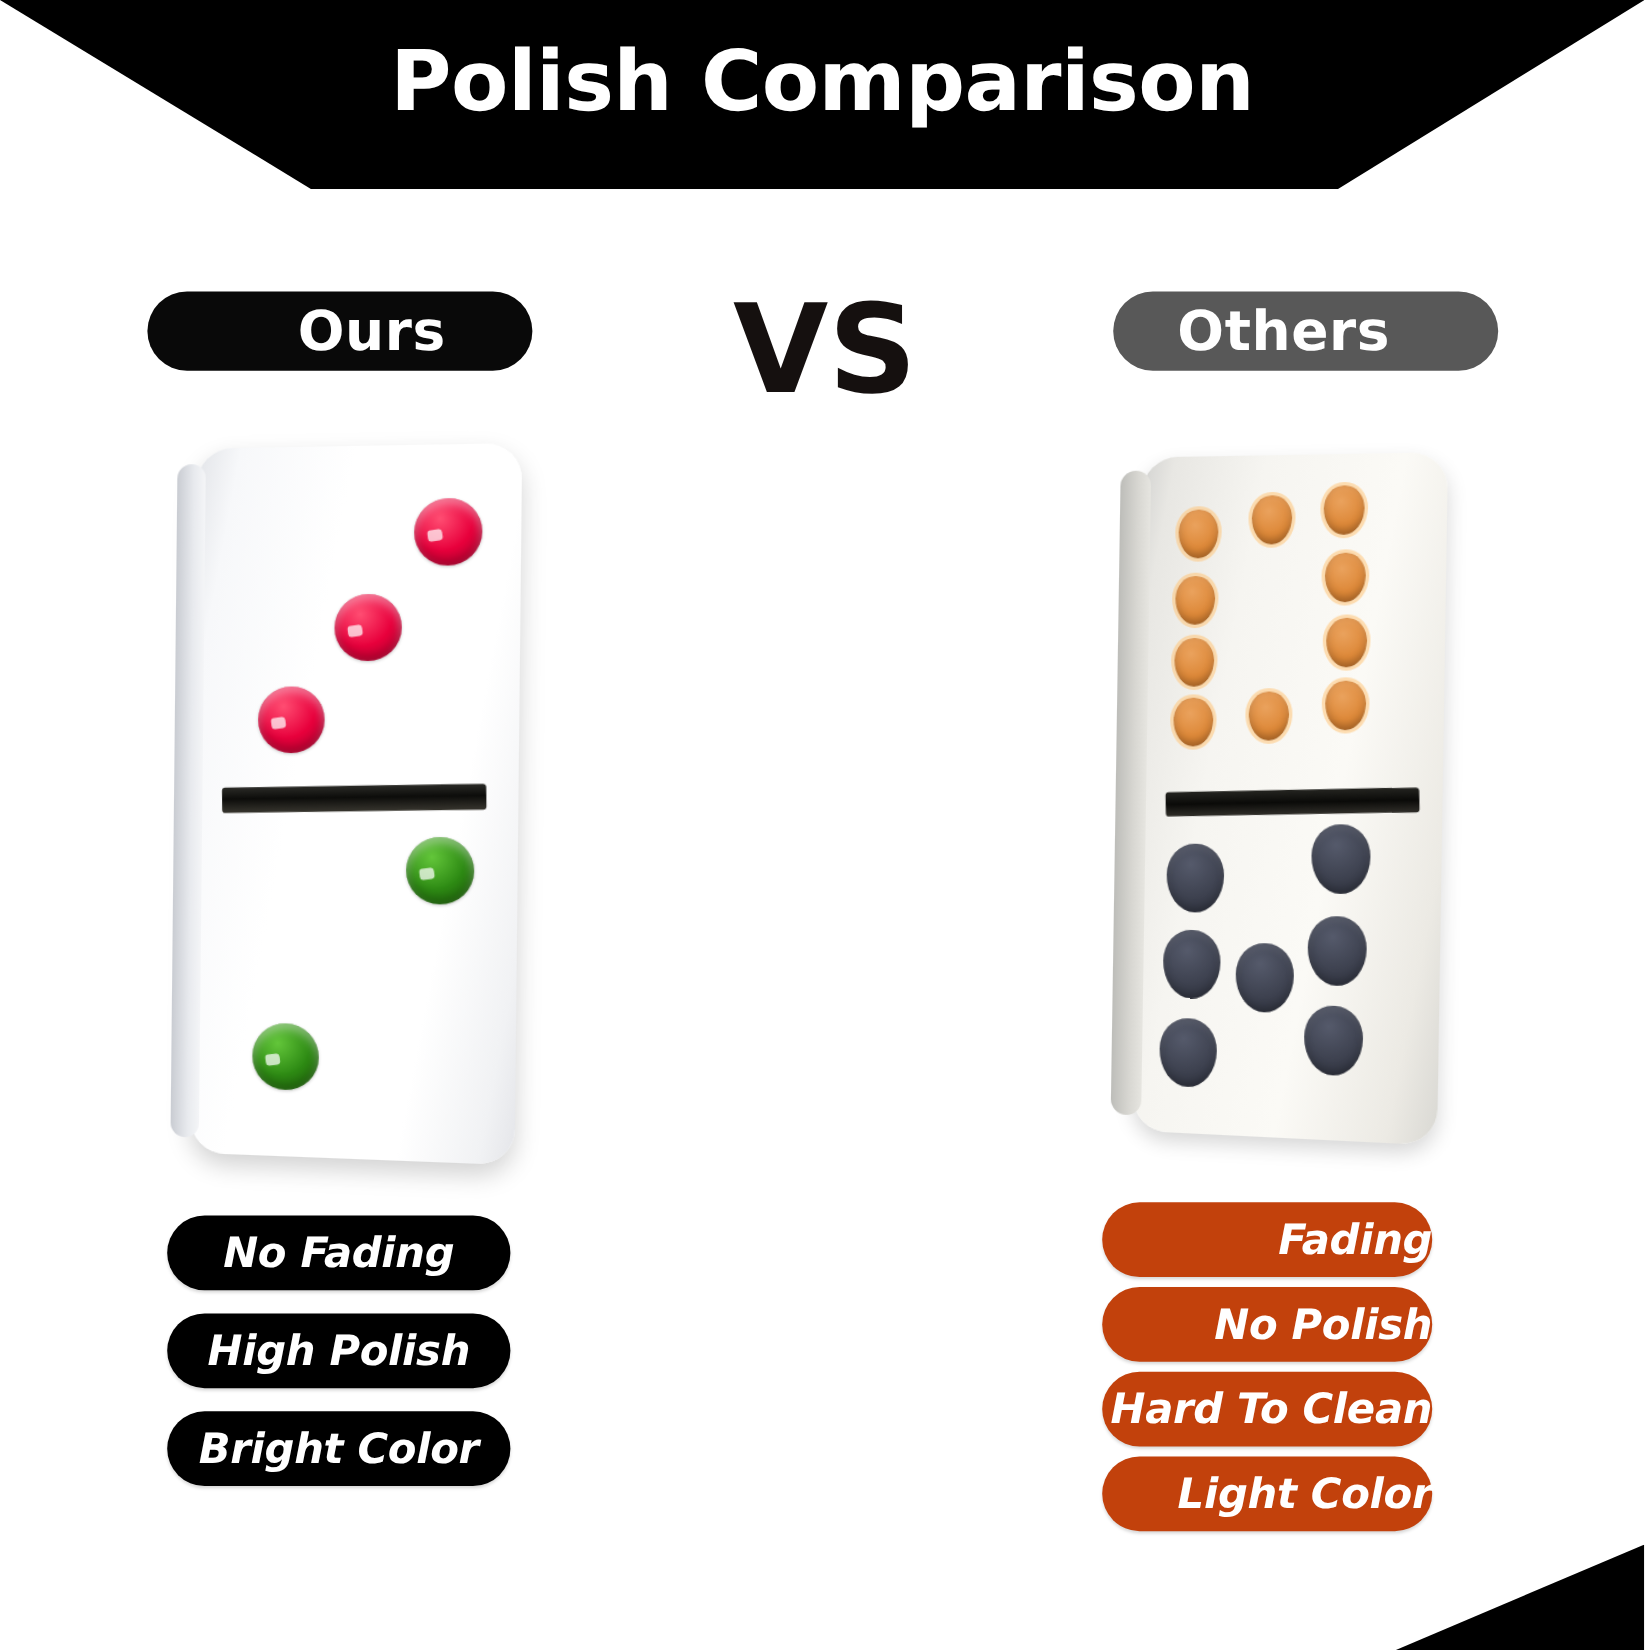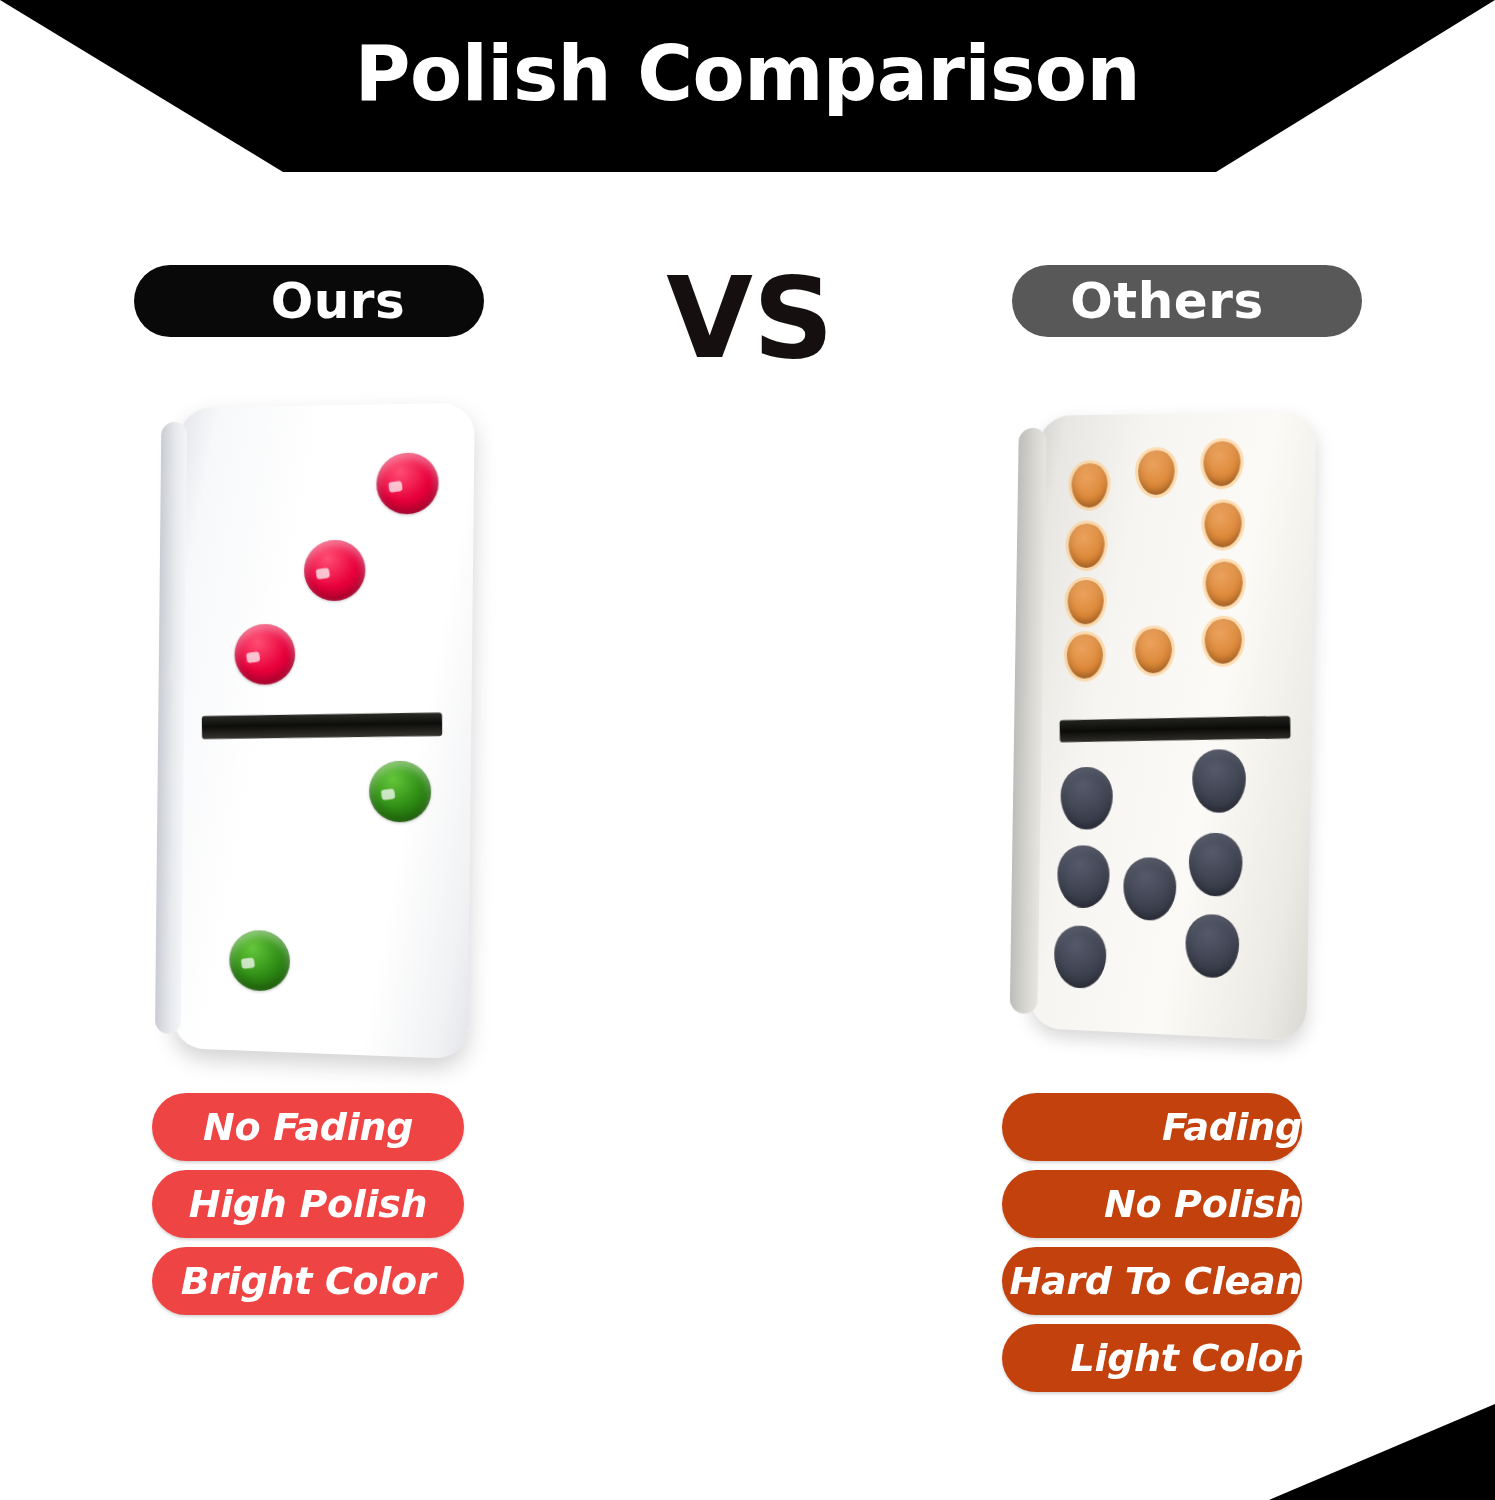--- a/index.html
+++ b/index.html
@@ -216,21 +216,21 @@
     justify-content: center;
     color: #ffffff;
     font-size: 38px;
     font-weight: bold;
     font-style: italic;
     font-family: "DejaVu Sans", sans-serif;
     letter-spacing: -0.3px;
     box-shadow: 0 2px 3px rgba(0,0,0,0.16);
     white-space: nowrap;
   }
-  .badge-green { background: #ef4444; width: 312px; }
+  .badge-green { background: #000000; width: 312px; margin-top: 12px; }
   .badge-gray  { background: #c2410c; width: 300px; justify-content: flex-end; }
 
   
   #corner-wedge {
     position: absolute;
     right: 0;
     bottom: 0;
     width: 226px;
     height: 96px;
     background: #000000;

